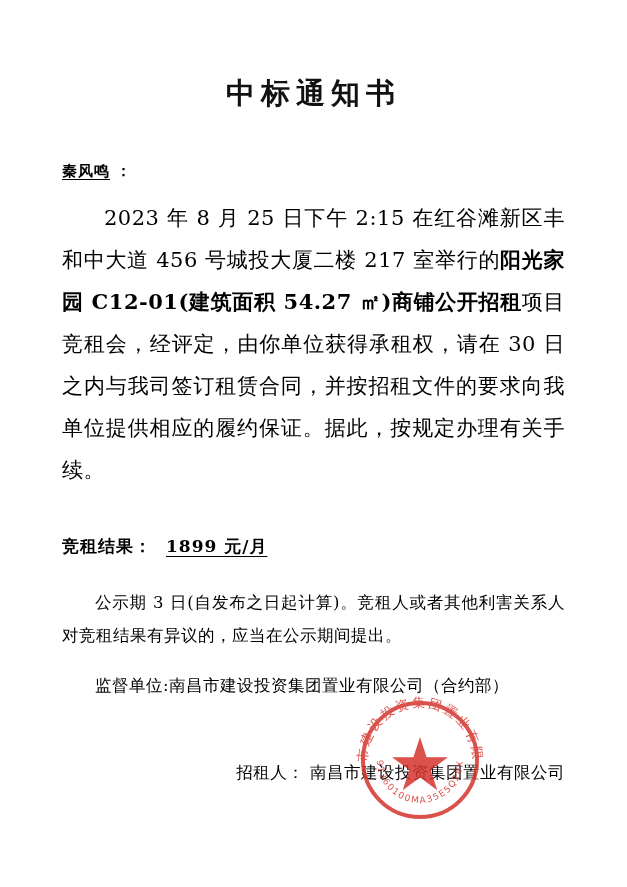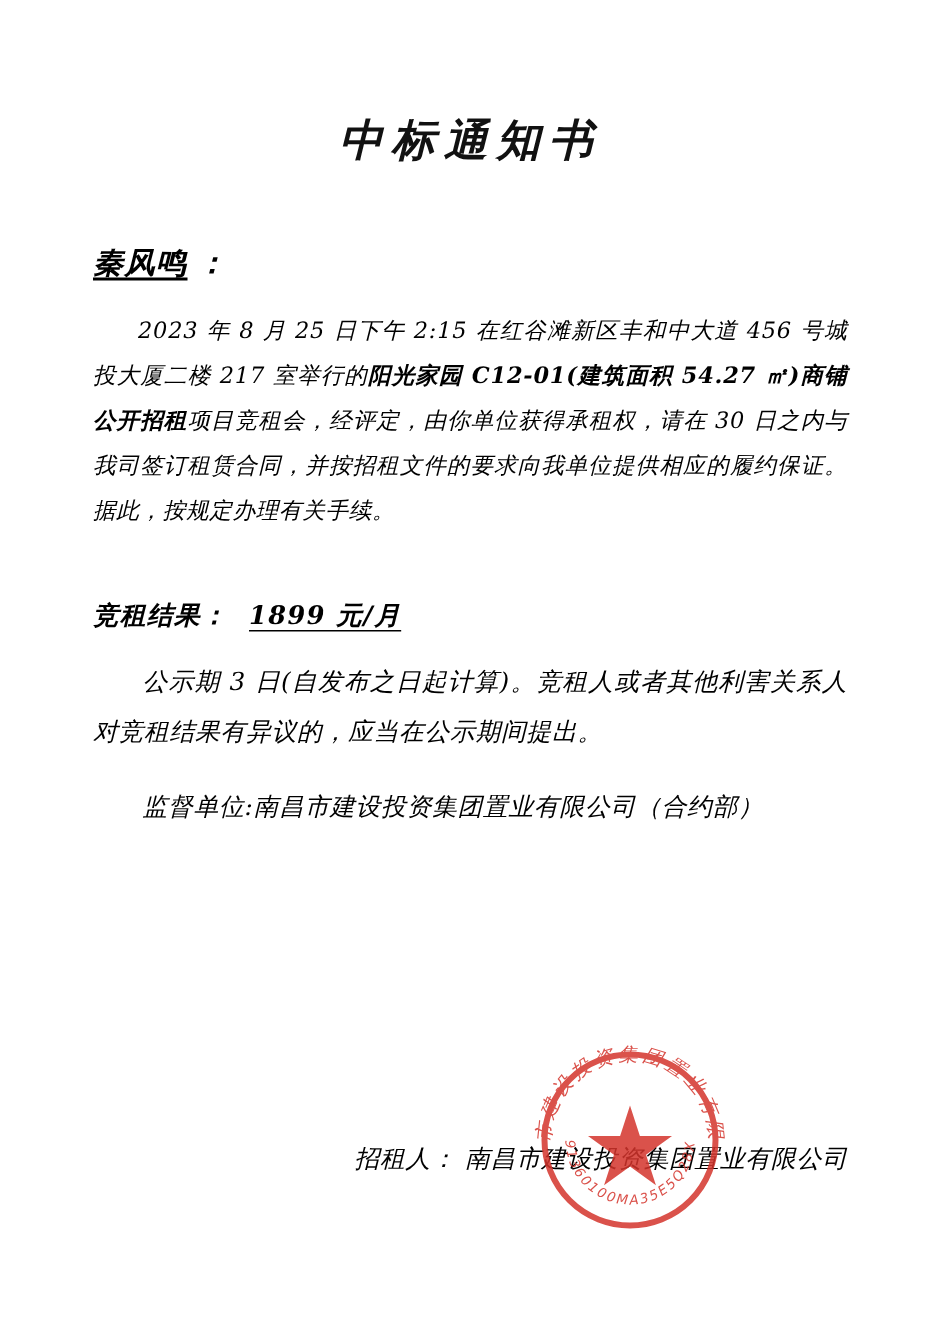--- a/index.html
+++ b/index.html
@@ -15,52 +15,51 @@
     color: #000000;
     overflow: hidden;
   }
 
   .page {
     position: relative;
     width: 627px;
     height: 887px;
     box-sizing: border-box;
     padding: 0 62px;
-    font-style: italic;
   }
 
   .doc-title {
     text-align: center;
     font-family: "DejaVu Serif", serif;
     font-size: 29px;
     font-weight: 700;
     letter-spacing: 6px;
     margin: 0;
     padding-top: 74px;
     color: #111;
   }
 
   .recipient {
     margin-top: 48px;
-    font-size: 20px;
+    font-size: 15px;
     font-weight: 700;
     letter-spacing: 1px;
     display: inline-block;
   }
   .recipient .name {
     text-decoration: underline;
     text-underline-offset: 3px;
   }
   .recipient .colon {
     padding-left: 6px;
   }
 
   .body-para {
     margin-top: 16px;
-    font-size: 15px;
+    font-size: 21px;
     line-height: 2.0;
     text-align: justify;
     text-indent: 2em;
     letter-spacing: 0.5px;
   }
 
   .em-bold {
     font-weight: 700;
   }
 
@@ -70,21 +69,21 @@
     font-weight: 700;
     letter-spacing: 1px;
   }
   .result-line .result-value {
     text-decoration: underline;
     text-underline-offset: 4px;
     padding: 0 8px 0 14px;
   }
 
   .notice-para {
-    margin-top: 16px;
+    margin-top: 28px;
     font-size: 16.5px;
     line-height: 2.0;
     text-align: justify;
     text-indent: 2em;
     letter-spacing: 0.5px;
   }
 
   .contact-block {
     margin-top: 14px;
     font-size: 16.5px;

